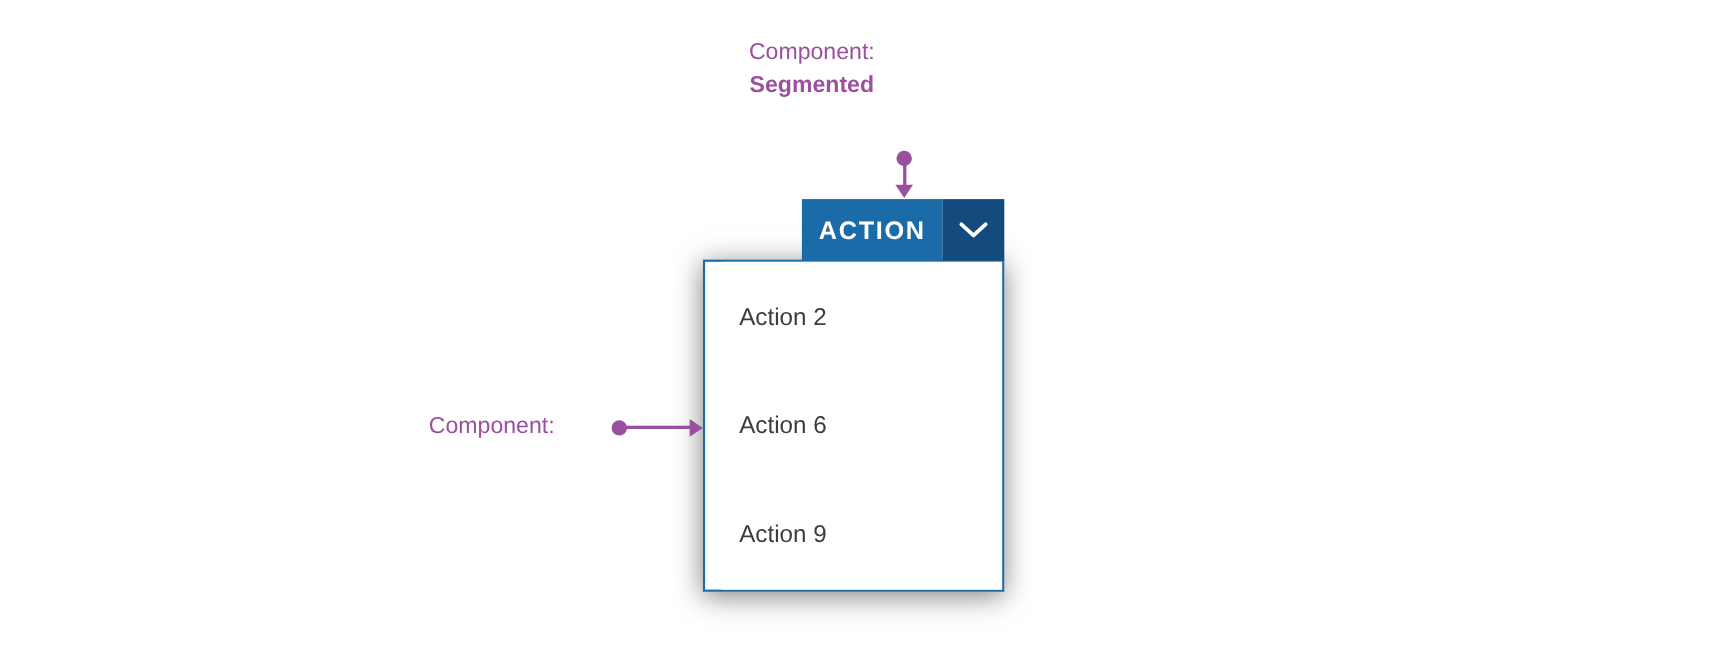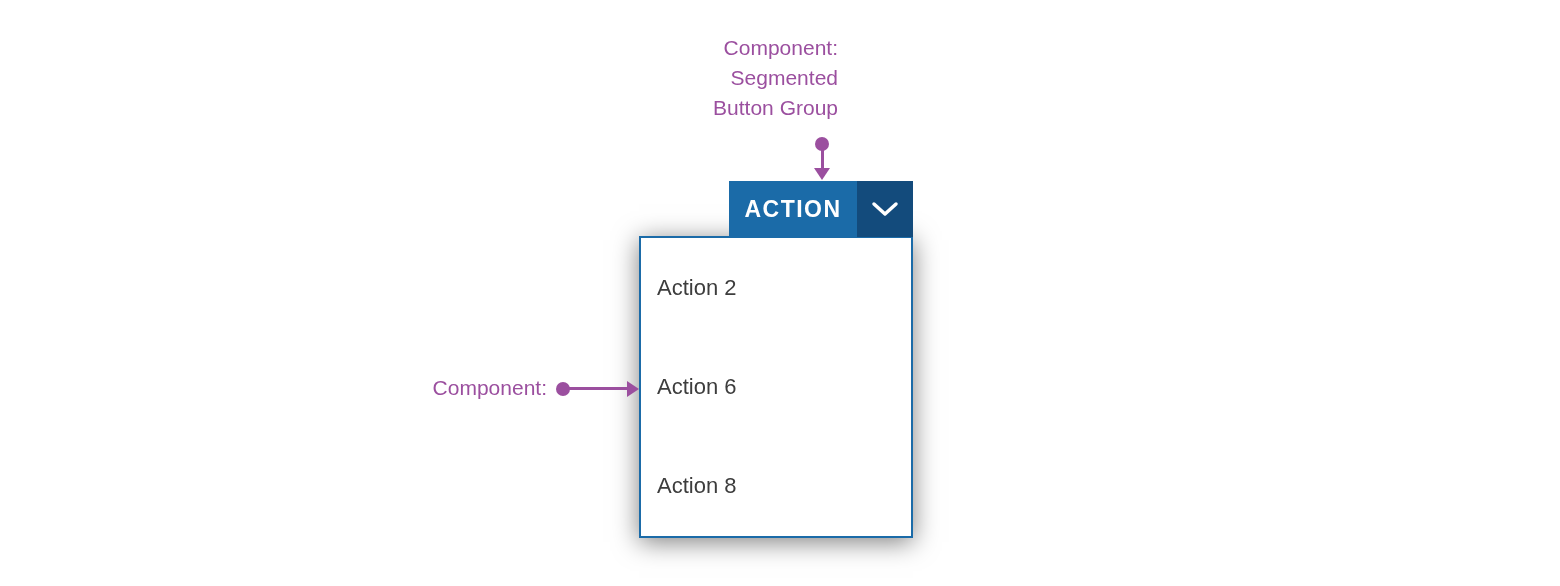--- a/index.html
+++ b/index.html
@@ -15,23 +15,23 @@
     background: #ffffff;
     overflow: hidden;
   }
 
   
   .annotation {
     position: absolute;
     color: #9b4f9f;
     font-size: 21px;
     line-height: 30px;
-    text-align: right;
+    text-align: center;
   }
-  .annotation .bold { font-weight: 400; }
+  .annotation .bold { font-weight: 700; }
   .annotation-top {
     left: 638px;
     top: 33px;
     width: 200px;
   }
   .annotation-menu {
     left: 347px;
     top: 372px;
     width: 200px;
     line-height: 31px;
@@ -119,60 +119,60 @@
     top: 236px;
     width: 274px;
     height: 302px;
     box-sizing: border-box;
     background: #ffffff;
     border: 2px solid #1b6ba8;
     box-shadow: 0 4px 24px rgba(0, 0, 0, 0.5);
     display: flex;
     flex-direction: column;
     z-index: 2;
+    padding-left: 15px;
   }
   .menu-item {
     flex: 1;
     display: flex;
     align-items: center;
     padding-left: 16px;
     font-size: 22px;
     color: #3d3d3d;
     cursor: pointer;
     background: #ffffff;
   }
 </style>
 </head>
 <body>
 
 <div class="canvas">
 
   <div class="annotation annotation-top">
     <div>Component:</div>
     <div class="bold">Segmented</div>
-    <div class="bold">Button Group</div>
   </div>
 
   <div class="dot" style="left:815px; top:137px;"></div>
   <div class="vline" style="left:821px; top:148px; height:22px;"></div>
   <div class="arrow-down" style="left:814px; top:168px;"></div>
 
   <div class="segmented-group">
     <button class="btn-primary">ACTION</button>
     <button class="btn-toggle">
       <svg width="28" height="16" viewBox="0 0 28 16">
         <polyline points="3,3 14,13 25,3" fill="none" stroke="#ffffff" stroke-width="3.5" stroke-linecap="round" stroke-linejoin="round"></polyline>
       </svg>
     </button>
   </div>
 
   <div class="menu">
     <div class="menu-item">Action 2</div>
     <div class="menu-item">Action 6</div>
-    <div class="menu-item">Action 8</div>
+    <div class="menu-item">Action 9</div>
   </div>
 
   <div class="annotation annotation-menu">
     <div>Component:</div>
   </div>
 
   <div class="dot" style="left:556px; top:382px;"></div>
   <div class="hline" style="left:568px; top:387px; width:61px;"></div>
   <div class="arrow-right" style="left:627px; top:381px;"></div>
 

